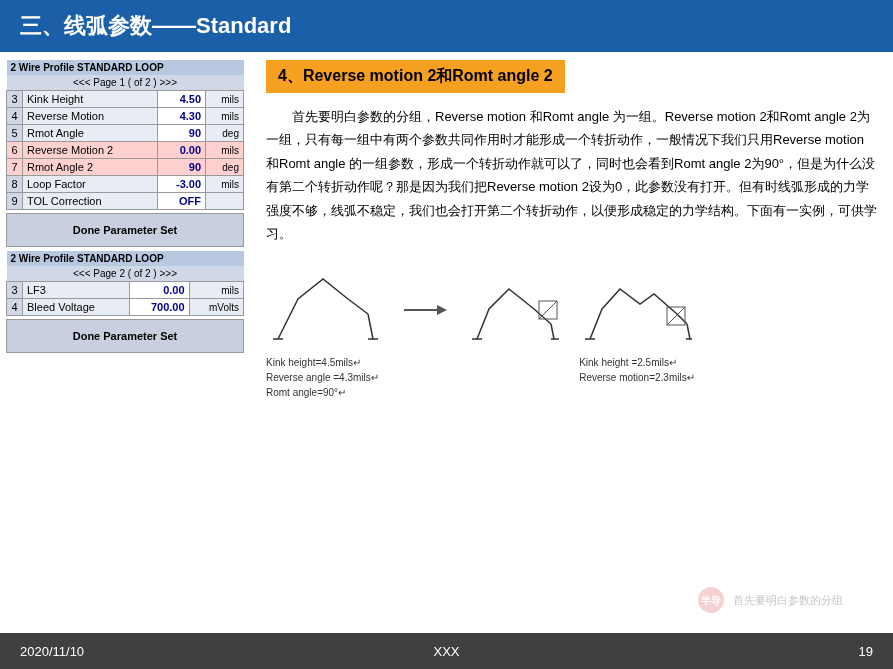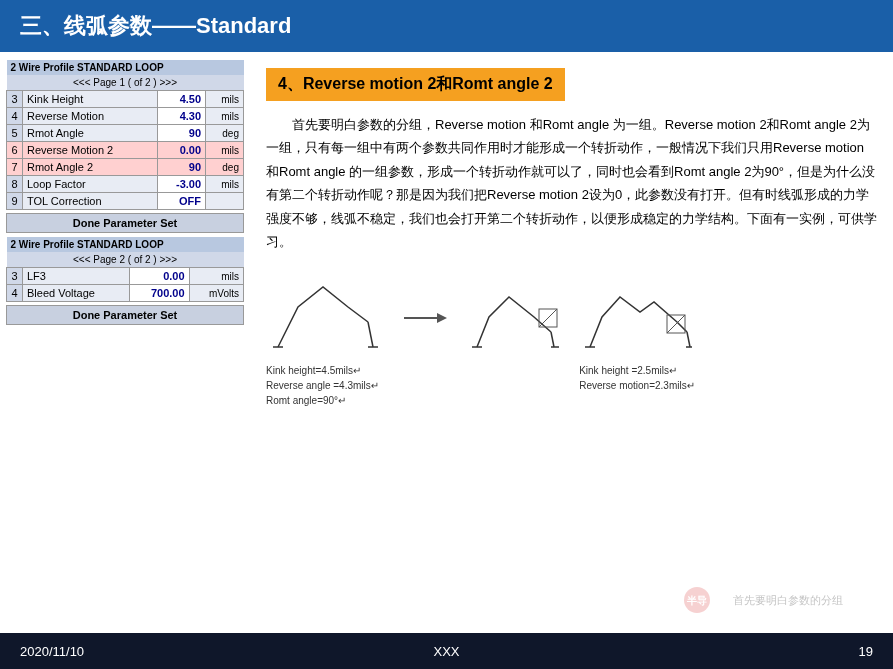--- a/index.html
+++ b/index.html
@@ -86,32 +86,32 @@
       font-size: 10px;
     }
 
     .row-highlight td {
       background: #ffd0d0 !important;
     }
 
     .done-btn {
       background: #c8d0e0;
       text-align: center;
-      padding: 3px;
+      padding: 10px;
       font-size: 11px;
       font-weight: bold;
       margin: 3px 0;
       cursor: pointer;
       border: 1px solid #999;
     }
 
     
     .right-panel {
       flex: 1;
-      padding: 16px 16px;
+      padding: 8px 16px;
     }
 
     .section-title {
       background: #f5a020;
       color: #000;
       font-size: 16px;
       font-weight: bold;
       padding: 6px 12px;
       margin-bottom: 12px;
       display: inline-block;
@@ -149,21 +149,21 @@
       margin-bottom: 30px;
     }
 
     
     .footer {
       position: absolute;
       bottom: 0;
       left: 0;
       right: 0;
       height: 36px;
-      background: #0f172a;
+      background: #404040;
       color: #fff;
       display: flex;
       align-items: center;
       justify-content: space-between;
       padding: 12px 20px;
       font-size: 13px;
     }
 
     .footer-center {
       position: absolute;
@@ -171,21 +171,21 @@
       transform: translateX(-50%);
     }
 
     .watermark {
       position: absolute;
       right: 50px;
       bottom: 55px;
       opacity: 0.35;
       display: flex;
       align-items: center;
-      gap: 22px;
+      gap: 8px;
     }
 
     
     svg.wire-diagram {
       background: #fff;
     }
   </style>
 </head>
 <body>
 

